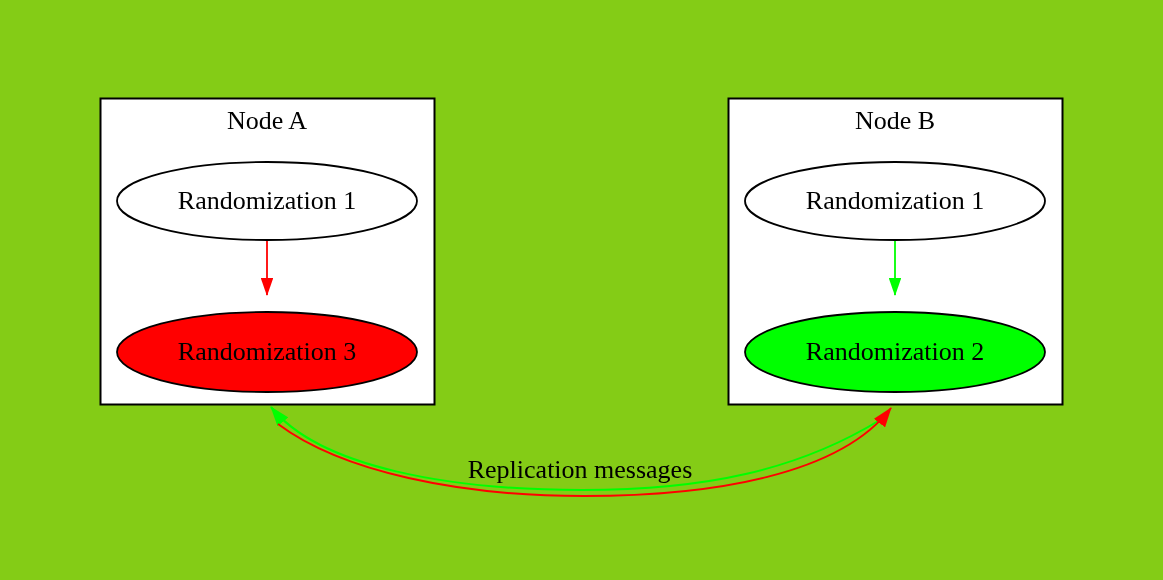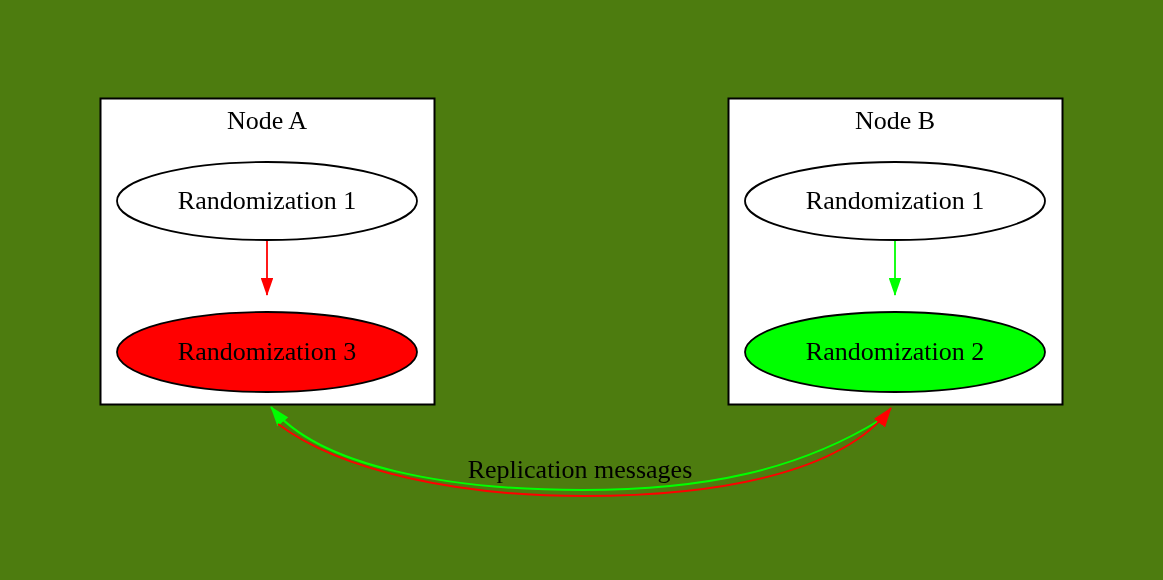--- a/index.html
+++ b/index.html
@@ -4,21 +4,21 @@
 <style>
   html, body {
     margin: 0;
     padding: 0;
     background: #ffffff;
   }
   .canvas {
     position: relative;
     width: 1163px;
     height: 580px;
-    background: #4d7c0f;
+    background: #84cc16;
     font-family: "Liberation Serif", "DejaVu Serif", serif;
   }
   svg { display: block; }
   .cluster-box {
     fill: #ffffff;
     stroke: #000000;
     stroke-width: 2;
   }
   .node-ellipse {
     stroke: #000000;

